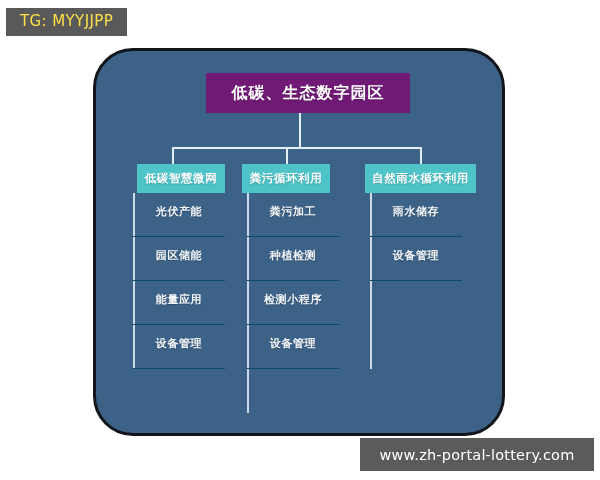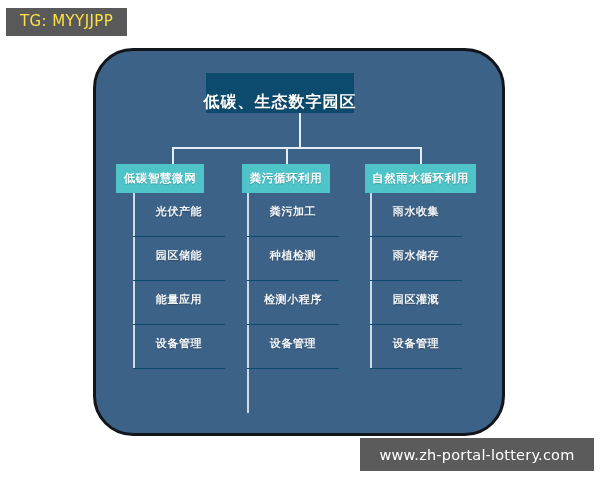--- a/index.html
+++ b/index.html
@@ -57,25 +57,25 @@
     border: 3px solid #12161c;
     border-radius: 40px;
     box-sizing: border-box;
   }
 
   
   #root-node {
     position: absolute;
     left: 206px;
     top: 73px;
-    width: 148px;
+    width: 204px;
     height: 40px;
-    background: #0c4a6e;
-    display: flex;
-    align-items: flex-end;
+    background: #701a75;
+    display: flex;
+    align-items: center;
     justify-content: center;
     box-sizing: border-box;
   }
   #root-node .node-label {
     color: #ffffff;
     font-size: 16px;
     font-weight: bold;
     letter-spacing: 1px;
     text-shadow: 0 1px 1px rgba(0,0,0,0.18);
     white-space: nowrap;
@@ -107,21 +107,21 @@
     box-sizing: border-box;
   }
   .cat-box .node-label {
     color: #ffffff;
     font-size: 11.5px;
     font-weight: bold;
     letter-spacing: 0.6px;
     text-shadow: 0 1px 1px rgba(0,0,0,0.2);
     white-space: nowrap;
   }
-  #cat-box-0 { left: 116px; width: 88px; }
+  #cat-box-0 { left: 137px; width: 88px; }
   #cat-box-1 { left: 242px; width: 88px; }
   #cat-box-2 { left: 365px; width: 111px; }
 
   
   .leaf-col {
     position: absolute;
     top: 193px;
   }
   #leaf-col-0 { left: 133px; width: 92px; }
   #leaf-col-1 { left: 247px; width: 92px; }
@@ -213,26 +213,20 @@
     <span class="node-label">检测小程序</span>
   </div>
   <div class="leaf-item">
     <span class="node-label">设备管理</span>
   </div>
 </div>
 
 <div class="leaf-col" id="leaf-col-2">
   <div class="leaf-spine"></div>
   <div class="leaf-item">
-    <span class="node-label">雨水收集</span>
-  </div>
-  <div class="leaf-item">
     <span class="node-label">雨水储存</span>
   </div>
   <div class="leaf-item">
-    <span class="node-label">园区灌溉</span>
-  </div>
-  <div class="leaf-item">
     <span class="node-label">设备管理</span>
   </div>
 </div>
 
 <div id="watermark">www.zh-portal-lottery.com</div>
 
 </body></html>

